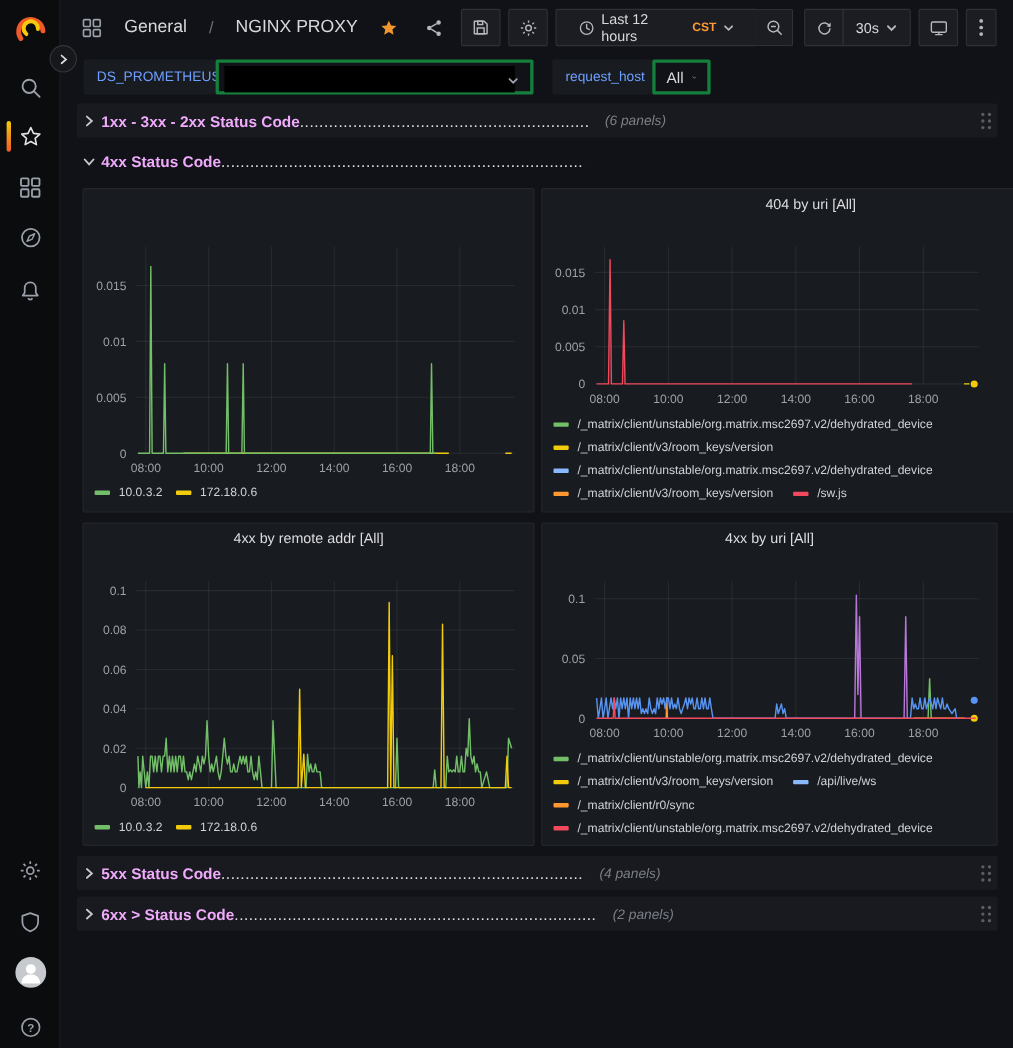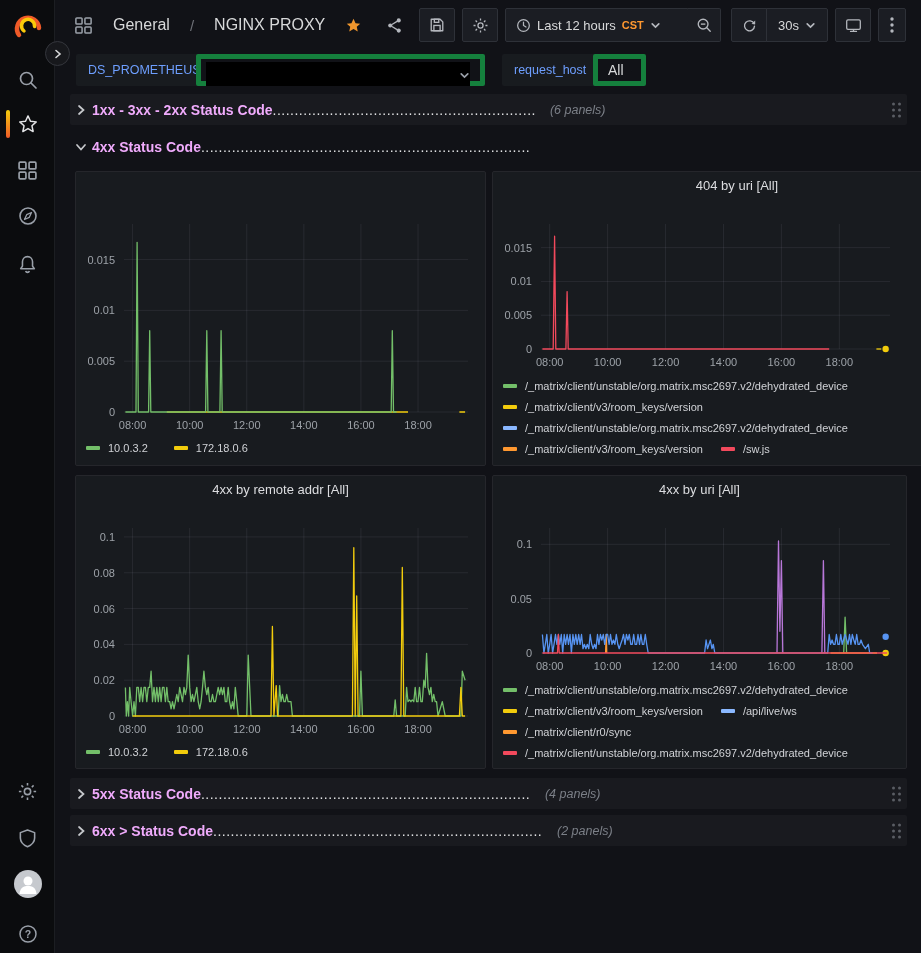--- a/index.html
+++ b/index.html
@@ -22,41 +22,41 @@
   .crumb { font-size:16px; color:#d8d9da; cursor:pointer; }
   .crumb-sep { color:#6e7077; font-size:15px; }
   .tool-btn { position:absolute; top:8px; height:34px; background:#1b1d23; border:1px solid #2e3138; border-radius:2px; display:flex; align-items:center; justify-content:center; gap:6px; color:#b4b7bd; cursor:pointer; font-size:13px; }
   .tool-btn svg { display:block; }
   #timepicker-text { color:#d8d9da; font-size:13px; font-weight:500; }
   #tz-label { color:#ff9830; font-size:11px; font-weight:700; }
   #interval-label { color:#d8d9da; font-size:13px; }
 
   
   .var-label { position:absolute; top:54px; height:32px; background:#181b1f; border-radius:2px; color:#6e9fff; font-size:12.5px; font-weight:500; display:flex; align-items:center; padding:0 12px; cursor:default; }
-  .var-select { position:absolute; top:54px; height:32px; background:#111217; border:5px solid #15803d; border-radius:2px; display:flex; align-items:center; cursor:pointer; }
+  .var-select { position:absolute; top:54px; height:32px; background:#111217; border:3px solid #15803d; border-radius:2px; display:flex; align-items:center; cursor:pointer; }
   #redacted { position:absolute; left:5px; top:3px; width:264px; height:24px; background:#000; }
 
   
   .dash-row { position:absolute; left:70px; width:837px; height:31px; display:flex; align-items:center; cursor:pointer; }
   .dash-row.collapsed { background:#191a1f; border-radius:2px; }
   .row-chevron { width:22px; display:flex; justify-content:center; color:#9aa0a9; }
   .row-title { font-size:14px; font-weight:700; color:#f0abfc; white-space:nowrap; }
   .row-dots { font-size:14px; font-weight:400; color:#e3e4e6; letter-spacing:0.5px; white-space:nowrap; overflow:hidden; max-width:330px; }
   .row-count { font-size:12.5px; font-style:italic; color:#7b7f87; margin-left:14px; white-space:nowrap; }
   .row-grip { position:absolute; right:6px; top:50%; transform:translateY(-50%); display:grid; grid-template-columns:3px 3px; grid-gap:3px; cursor:grab; }
   .row-grip i { width:3px; height:3px; background:#5a5d64; border-radius:50%; }
 
   
   .panel { position:absolute; background:#181b1f; border:1px solid #25262b; border-radius:2px; overflow:hidden; }
   .panel-title { position:absolute; left:0; right:0; top:6px; text-align:center; font-size:13px; font-weight:500; color:#dcdde0; cursor:pointer; }
   .plot { position:absolute; left:0; top:52px; }
   .tick-text { font-size:11px; fill:#9da2a8; }
   .grid-line { stroke:rgba(204,204,220,0.09); stroke-width:1; }
   .legend { position:absolute; left:10px; display:flex; align-items:center; }
-  .legend.rowmode { height:16px; gap:26px; }
+  .legend.rowmode { height:16px; gap:12px; }
   .legend.wrapmode { right:2px; bottom:0; flex-wrap:wrap; align-content:flex-start; column-gap:18px; row-gap:9px; overflow:hidden; }
   .legend-item { display:flex; align-items:center; gap:8px; white-space:nowrap; cursor:pointer; }
   .legend-item .swatch { width:14px; height:4px; border-radius:1px; flex:0 0 auto; }
   .legend-item .legend-label { font-size:11px; color:#d0d2d6; }
 </style>
 </head>
 <body>
 
 <div id="screen">
 
@@ -172,21 +172,21 @@
         </svg>
     </div>
     <div class="tool-btn" style="left:407px;width:36px">
       <svg width="17" height="17" viewBox="0 0 20 20">
           <g fill="none" stroke="currentColor" stroke-width="1.5">
             <circle cx="10" cy="10" r="3"></circle>
             <path d="M10 1.8 L10 4.2 M10 15.8 L10 18.2 M1.8 10 L4.2 10 M15.8 10 L18.2 10 M4.2 4.2 L5.9 5.9 M14.1 14.1 L15.8 15.8 M15.8 4.2 L14.1 5.9 M5.9 14.1 L4.2 15.8"></path>
           </g>
         </svg>
     </div>
-    <div class="tool-btn" style="left:450px;width:184px;justify-content:flex-start;padding:0 10px">
+    <div class="tool-btn" style="left:450px;width:184px;justify-content:flex-start;padding:0 20px">
       <svg width="15" height="15" viewBox="0 0 18 18">
           <circle cx="9" cy="9" r="7" fill="none" stroke="currentColor" stroke-width="1.5"></circle>
           <polyline points="9,5 9,9 12,10.8" fill="none" stroke="currentColor" stroke-width="1.5" stroke-linecap="round"></polyline>
         </svg>
       <span id="timepicker-text">Last 12 hours</span>
       <span id="tz-label">CST</span>
       <svg width="11" height="11" viewBox="0 0 10 10">
           <polyline points="2,3.5 5,6.5 8,3.5" fill="none" stroke="currentColor" stroke-width="1.5" stroke-linecap="round"></polyline>
         </svg>
     </div>

